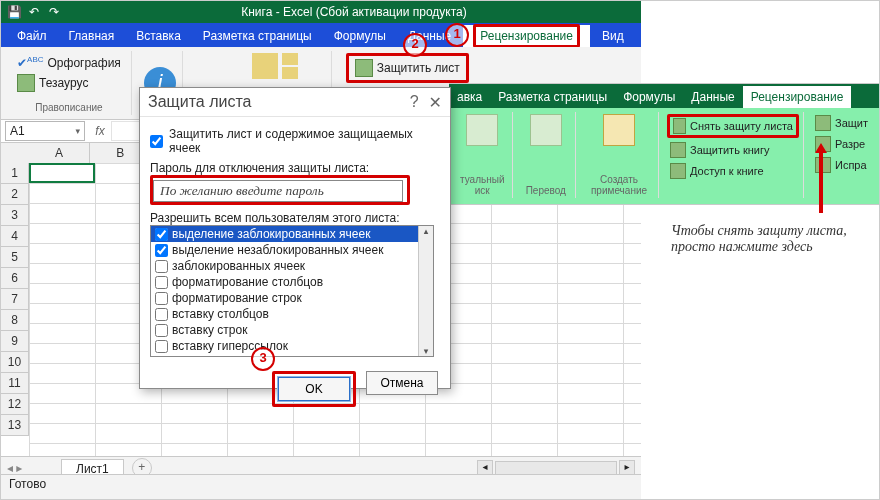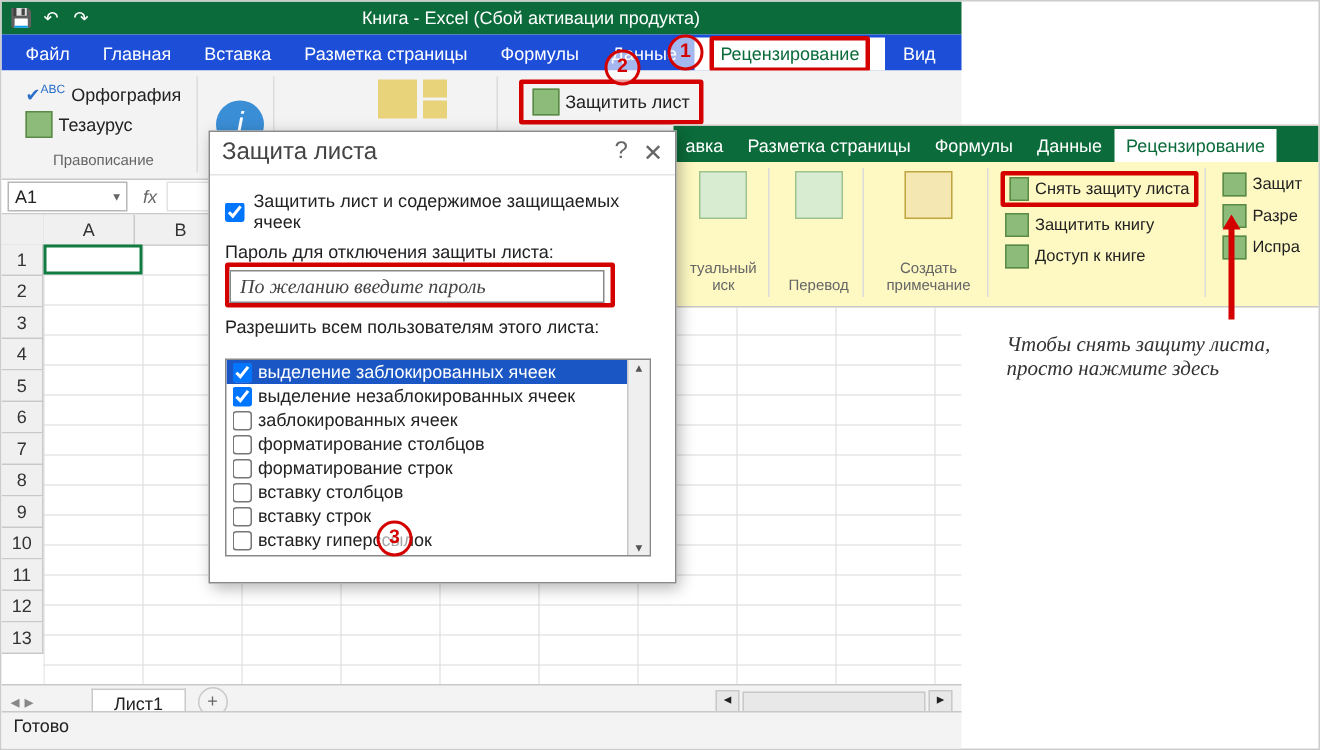--- a/index.html
+++ b/index.html
@@ -47,34 +47,34 @@
 .status{position:absolute;bottom:0;left:0;right:0;height:20px;background:#f3f3f3;border-top:1px solid #c9c9c9;font-size:12px;padding:2px 8px}
 
 .dialog{position:absolute;left:138px;top:86px;width:310px;height:300px;background:#fff;border:1px solid #8a8a8a;box-shadow:2px 3px 10px rgba(0,0,0,.3);z-index:5}
 .dlg-title{height:28px;display:flex;align-items:center;justify-content:space-between;padding:0 8px;font-size:16px;color:#444;border-bottom:1px solid #e4e4e4}
 .dlg-title .r{display:flex;gap:10px;color:#666}
 .dlg-body{padding:6px 10px;font-size:12px}
 .chk{display:flex;align-items:center;gap:6px;margin:4px 0}
 .chk input{margin:0}
 .lbl{margin-top:6px}
 .pwd{width:250px;height:22px;border:1px solid #888;margin-top:2px;padding:2px 6px;font-style:italic;font-family:Georgia,serif;color:#444;box-sizing:border-box}
-.list{width:282px;height:130px;border:1px solid #888;margin-top:14px;overflow:hidden;position:relative}
+.list{width:282px;height:130px;border:1px solid #888;margin-top:0;overflow:hidden;position:relative}
 .list .items{position:absolute;inset:0 14px 0 0;overflow:hidden}
 .list .item{display:flex;align-items:center;gap:4px;padding:1px 4px;font-size:12px}
 .list .item.sel{background:#1a57c4;color:#fff}
 .list .item input{margin:0}
 .list .sb{position:absolute;right:0;top:0;width:14px;bottom:0;background:#efefef;border-left:1px solid #c7c7c7}
 .list .sb::before{content:"▴";position:absolute;top:0;left:0;right:0;text-align:center;font-size:9px;color:#555}
 .list .sb::after{content:"▾";position:absolute;bottom:0;left:0;right:0;text-align:center;font-size:9px;color:#555}
 .dlg-btns{display:flex;justify-content:flex-end;gap:10px;padding:8px 12px}
 .dlg-btns button{width:72px;height:24px;background:#f6f6f6;border:1px solid #8a8a8a;font-size:12px}
 
 .callout{position:absolute;width:20px;height:20px;border:2px solid #d40000;border-radius:50%;color:#d40000;font-weight:bold;font-size:13px;text-align:center;line-height:18px;background:rgba(255,255,255,.6);z-index:6}
 
-.win2{position:absolute;left:448px;top:82px;width:430px;height:120px;background:#fef9c3;border:1px solid #c9c9c9;border-left:none;z-index:1}
+.win2{position:absolute;left:448px;top:82px;width:430px;height:120px;background:#86efac;border:1px solid #c9c9c9;border-left:none;z-index:1}
 .win2 .tabs2{height:24px;background:#0b6b3a;display:flex;align-items:flex-end}
 .win2 .tabs2 .tab{padding:4px 8px;color:#fff;font-size:12px}
 .win2 .tabs2 .tab.active{background:#fff;color:#0b6b3a}
 .win2 .rib2{flex:1;display:flex;gap:4px;padding:4px;height:94px;box-sizing:border-box}
 .smallbtn{display:flex;align-items:center;gap:4px;font-size:11px;padding:1px 3px;cursor:pointer;white-space:nowrap}
 .smallbtn .ic{width:14px;height:14px;background:#8dbb7a;border:1px solid #5a8a47}
 .col{display:flex;flex-direction:column;gap:2px;padding:2px 4px;border-right:1px solid #dcdcdc}
 .col .lbl2{font-size:10px;color:#666;text-align:center;margin-top:auto}
 .bigic{width:30px;height:30px;border:1px solid #9cc28f;background:#d8ecd1;margin:0 auto}
 
@@ -318,19 +318,25 @@
               <span>вставку гиперссылок</span>
             </div>
             <div class="item">
               <input type="checkbox" style="">
               <span>удаление столбцов</span>
             </div>
           </div>
         <div class="sb"></div>
       </div>
     </div>
+    <div class="dlg-btns">
+      <span class="redbox" style="padding:3px">
+        <button style="border:1px solid #2a6fc9;outline:1px solid #8fb8e6">OK</button>
+      </span>
+      <button>Отмена</button>
+    </div>
   </div>
 
   <div class="callout" style="left:444px;top:22px">1</div>
   <div class="callout" style="left:402px;top:32px">2</div>
   <div class="callout" style="left:250px;top:346px">3</div>
 
 </div>
 
 </body></html>

